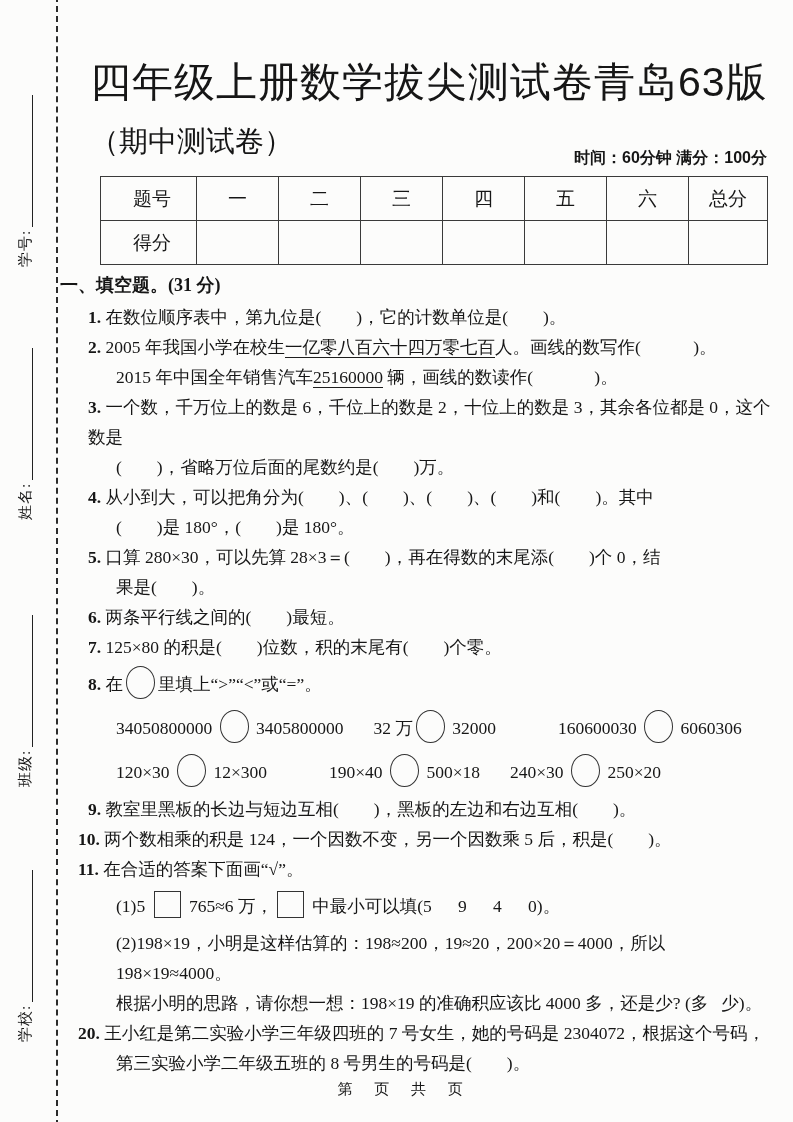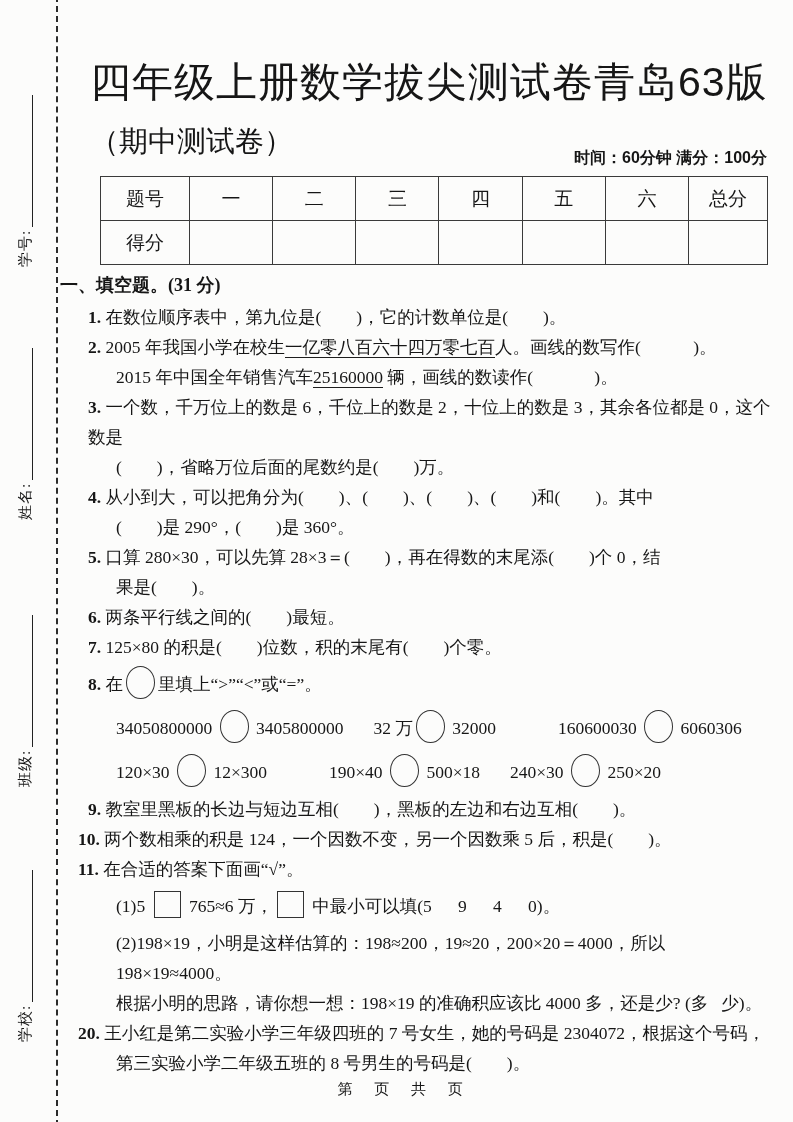--- a/index.html
+++ b/index.html
@@ -34,21 +34,21 @@
   .subtitle{font-size:29px;line-height:42px;margin-top:12px;}
   .meta{position:absolute;right:26px;top:148px;
     font-family:"Liberation Sans","DejaVu Sans",sans-serif;
     font-weight:bold;font-size:16px;}
 
   
   table.score{position:absolute;left:100px;top:176px;width:668px;
     border-collapse:collapse;table-layout:fixed;font-size:19px;}
   table.score td{border:1.7px solid #3a3a3a;height:43px;text-align:center;
     padding:0;}
-  table.score td.c0{width:88px;}
+  table.score td.c0{width:88px;padding-left:7px;}
   table.score td.clast{width:78px;}
 
   
   .questions{position:absolute;left:88px;top:268px;width:686px;font-size:17.5px;}
   .sec-heading{font-weight:bold;font-size:18px;line-height:34px;margin-left:-28px;}
   .q-line{line-height:30px;white-space:pre-wrap;}
   .q-line.tall{line-height:44px;}
   .q-line.indent-1{padding-left:28px;}
   .q-line.hang{margin-left:-10px;}
   .qnum{font-weight:bold;}
@@ -110,21 +110,21 @@
     </table>
 
   <div class="questions" id="questions">
     <div class="sec-heading">一、填空题。(31 分)</div>
   <div class="q-line indent-0"><span class="qnum">1.</span> 在数位顺序表中，第九位是(        )，它的计数单位是(        )。</div>
       <div class="q-line indent-0"><span class="qnum">2.</span> 2005 年我国小学在校生<span class="uline">一亿零八百六十四万零七百</span>人。画线的数写作(            )。</div>
       <div class="q-line indent-1">2015 年中国全年销售汽车<span class="uline">25160000</span> 辆，画线的数读作(              )。</div>
       <div class="q-line indent-0"><span class="qnum">3.</span> 一个数，千万位上的数是 6，千位上的数是 2，十位上的数是 3，其余各位都是 0，这个数是</div>
       <div class="q-line indent-1">(        )，省略万位后面的尾数约是(        )万。</div>
       <div class="q-line indent-0"><span class="qnum">4.</span> 从小到大，可以把角分为(        )、(        )、(        )、(        )和(        )。其中</div>
-      <div class="q-line indent-1">(        )是 290°，(        )是 360°。</div>
+      <div class="q-line indent-1">(        )是 180°，(        )是 180°。</div>
       <div class="q-line indent-0"><span class="qnum">5.</span> 口算 280×30，可以先算 28×3＝(        )，再在得数的末尾添(        )个 0，结</div>
       <div class="q-line indent-1">果是(        )。</div>
       <div class="q-line indent-0"><span class="qnum">6.</span> 两条平行线之间的(        )最短。</div>
       <div class="q-line indent-0"><span class="qnum">7.</span> 125×80 的积是(        )位数，积的末尾有(        )个零。</div>
       <div class="q-line indent-0 tall"><span class="qnum">8.</span> 在<span class="circle"></span>里填上“&gt;”“&lt;”或“=”。</div>
       <div class="q-line indent-1 tall">34050800000 <span class="circle"></span> 3405800000<span class="gap g1"></span>32 万<span class="circle"></span> 32000<span class="gap g2"></span>160600030 <span class="circle"></span> 6060306</div>
       <div class="q-line indent-1 tall">120×30 <span class="circle"></span> 12×300<span class="gap g2"></span>190×40 <span class="circle"></span> 500×18<span class="gap g1"></span>240×30 <span class="circle"></span> 250×20</div>
       <div class="q-line indent-0"><span class="qnum">9.</span> 教室里黑板的长边与短边互相(        )，黑板的左边和右边互相(        )。</div>
       <div class="q-line indent-0 hang"><span class="qnum">10.</span> 两个数相乘的积是 124，一个因数不变，另一个因数乘 5 后，积是(        )。</div>
       <div class="q-line indent-0 hang"><span class="qnum">11.</span> 在合适的答案下面画“√”。</div>

